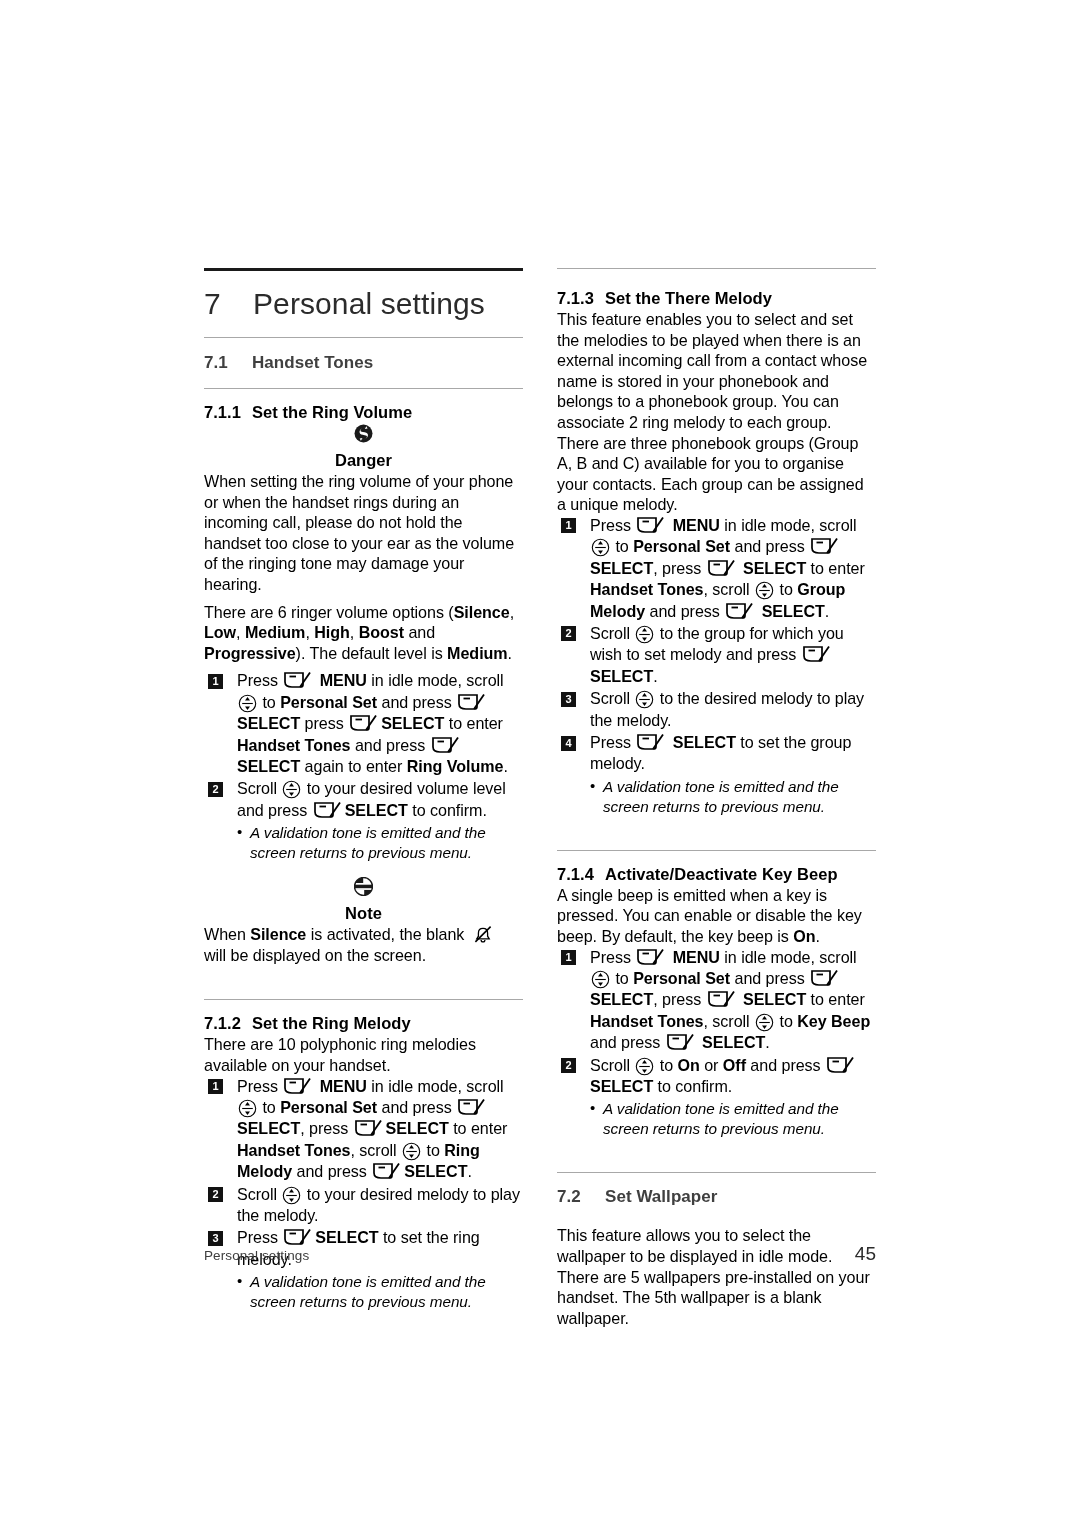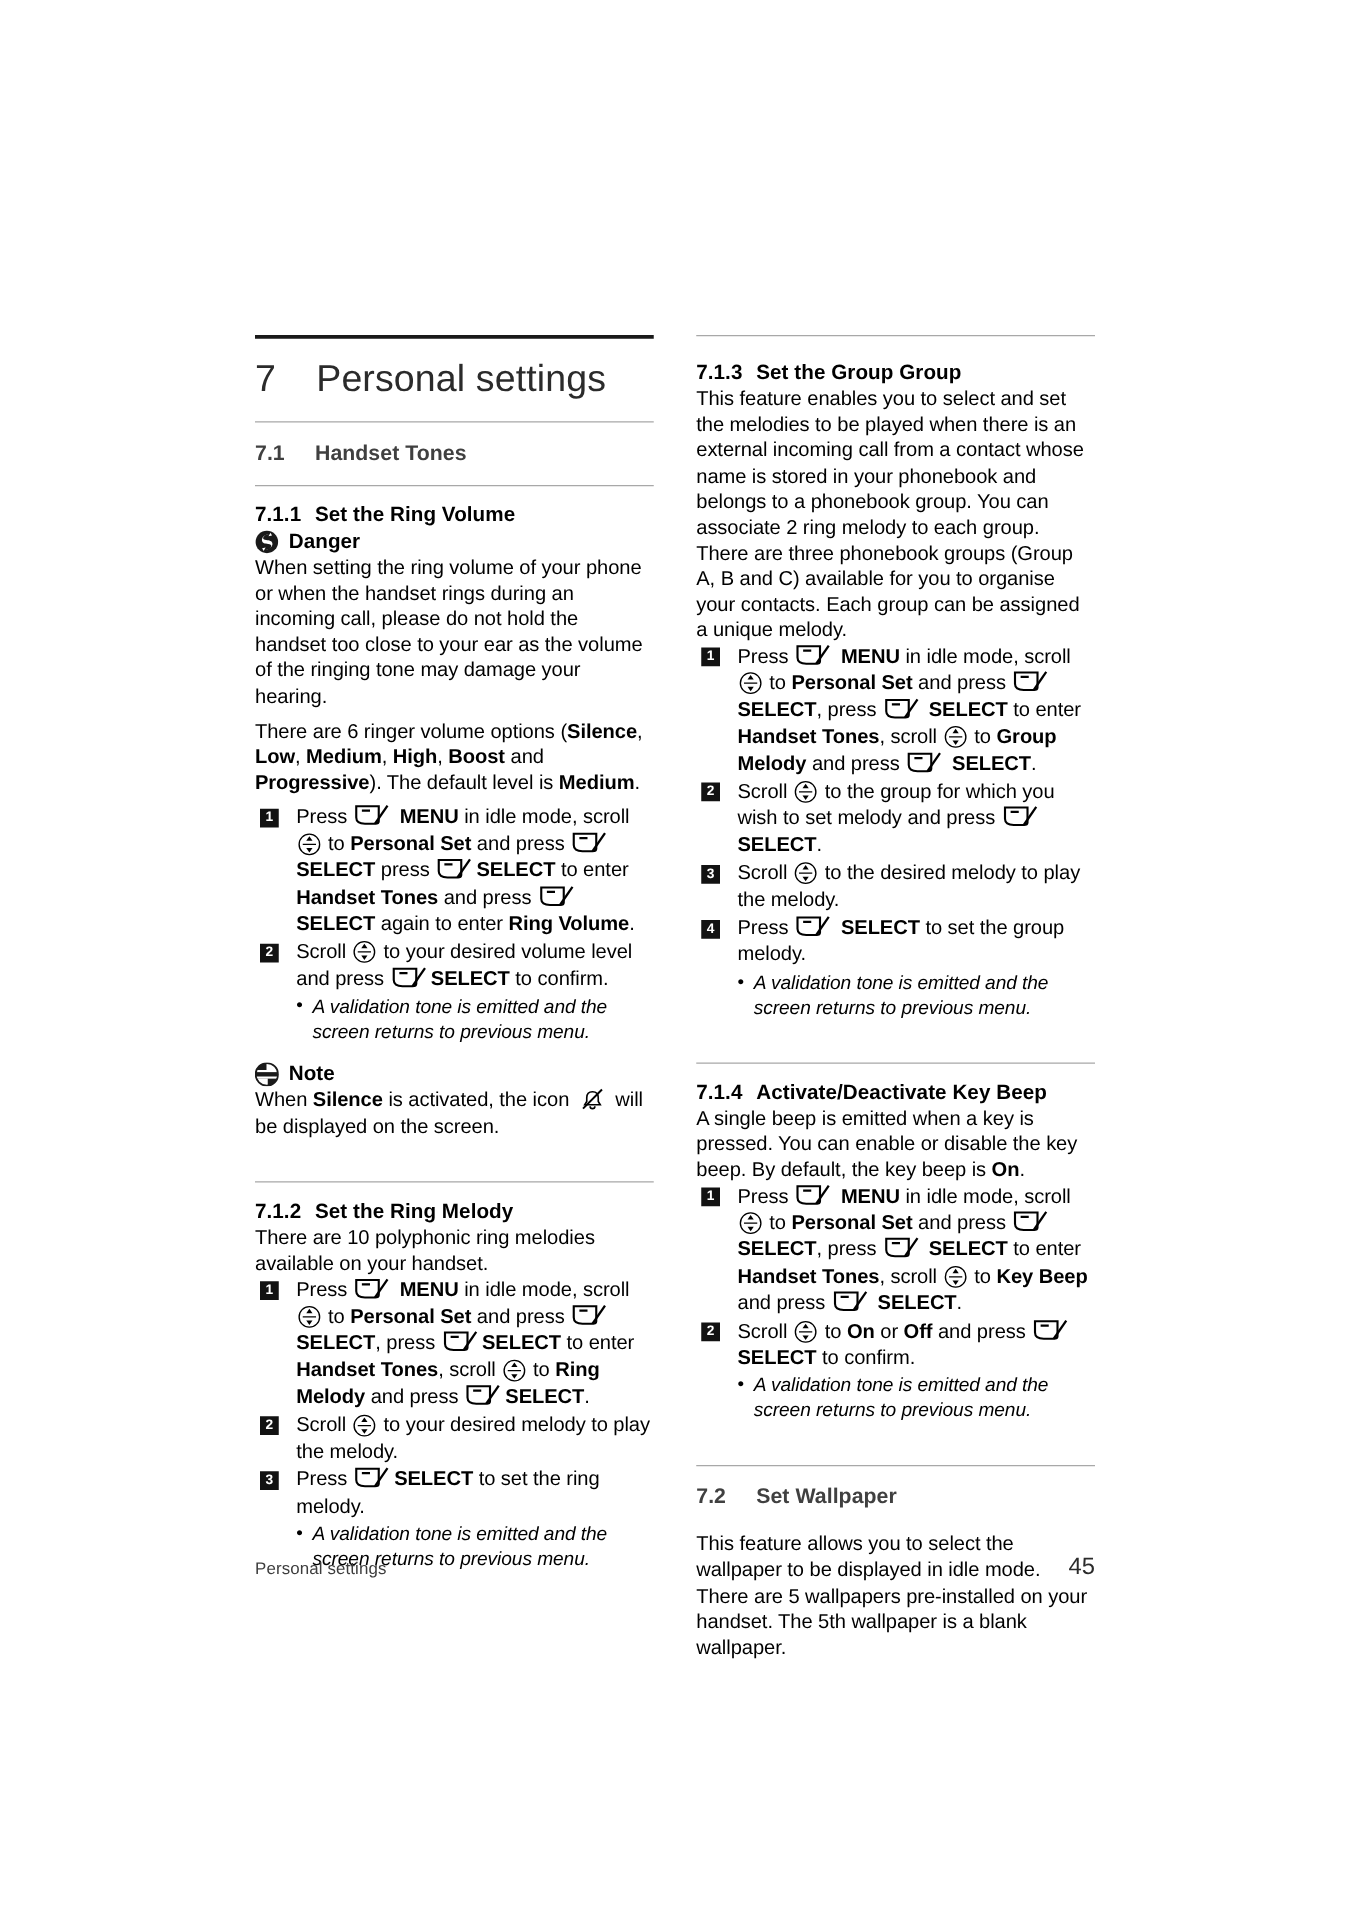--- a/index.html
+++ b/index.html
@@ -144,20 +144,21 @@
     font-style: normal;
     font-size: 15px;
   }
 
   
   .callout {
     display: flex;
     align-items: center;
     gap: 8px;
     margin: 2px 0 1px 0;
+    flex-direction: column;
   }
   .callout .label {
     font-size: 16.5px;
     font-weight: bold;
     letter-spacing: 0.05px;
   }
 
   
   .ico {
     display: inline-block;
@@ -294,21 +295,21 @@
         <li>A validation tone is emitted and the screen returns to previous menu.</li>
       </ul>
 
       <div class="callout" style="margin-top:14px">
         <svg class="ico ico-callout" viewBox="0 0 19 19">
             <use href="#g-note"></use>
           </svg>
         <span class="label">Note</span>
       </div>
 
-      <p class="body"><span>When </span><b>Silence</b><span> is activated, the icon </span><svg class="ico ico-bell" viewBox="0 0 22 19">
+      <p class="body"><span>When </span><b>Silence</b><span> is activated, the blank </span><svg class="ico ico-bell" viewBox="0 0 22 19">
             <use href="#g-bell"></use>
           </svg><span> will be displayed on the screen.</span></p>
 
       <hr class="rule-thin" style="margin-top:34px">
 
       <div class="h3">
         <span class="num">7.1.2</span>
         <span>Set the Ring Melody</span>
       </div>
 
@@ -347,21 +348,21 @@
       </ul>
 
     </div>
 
     <div class="col">
 
       <hr class="rule-thin-tight" style="margin-bottom:20px">
 
       <div class="h3">
         <span class="num">7.1.3</span>
-        <span>Set the Group Group</span>
+        <span>Set the There Melody</span>
       </div>
 
       <p class="body tight">This feature enables you to select and set the melodies to be played when there is an external incoming call from a contact whose name is stored in your phonebook and belongs to a phonebook group. You can associate 2 ring melody to each group.</p>
       <p class="body tight">There are three phonebook groups (Group A, B and C) available for you to organise your contacts. Each group can be assigned a unique melody.</p>
 
       <ol class="steps">
         <li>
           <span class="stepnum">1</span><span>Press </span><svg class="ico ico-soft" viewBox="0 0 30 19">
               <use href="#g-soft"></use>
             </svg><b> MENU</b><span> in idle mode, scroll </span><svg class="ico ico-nav" viewBox="0 0 19 19">

